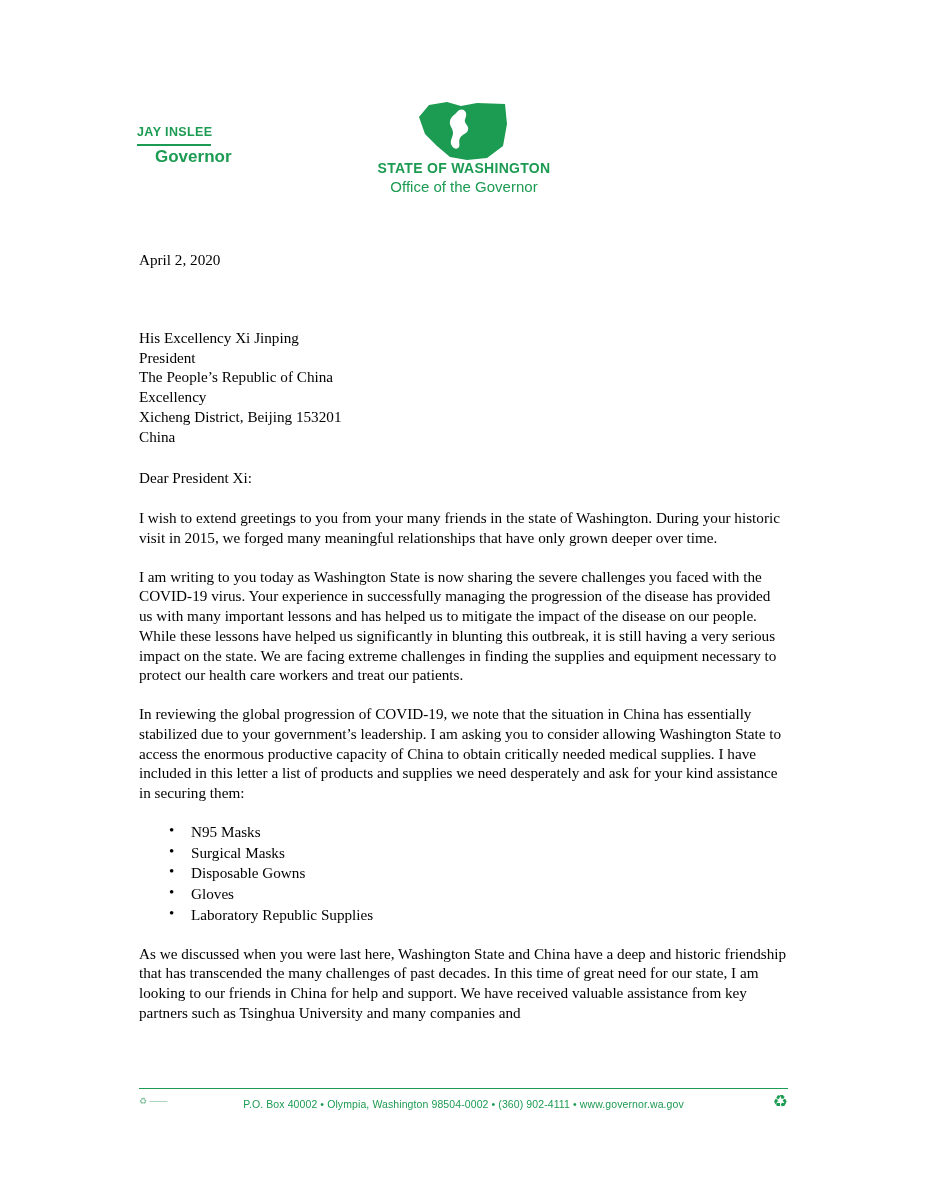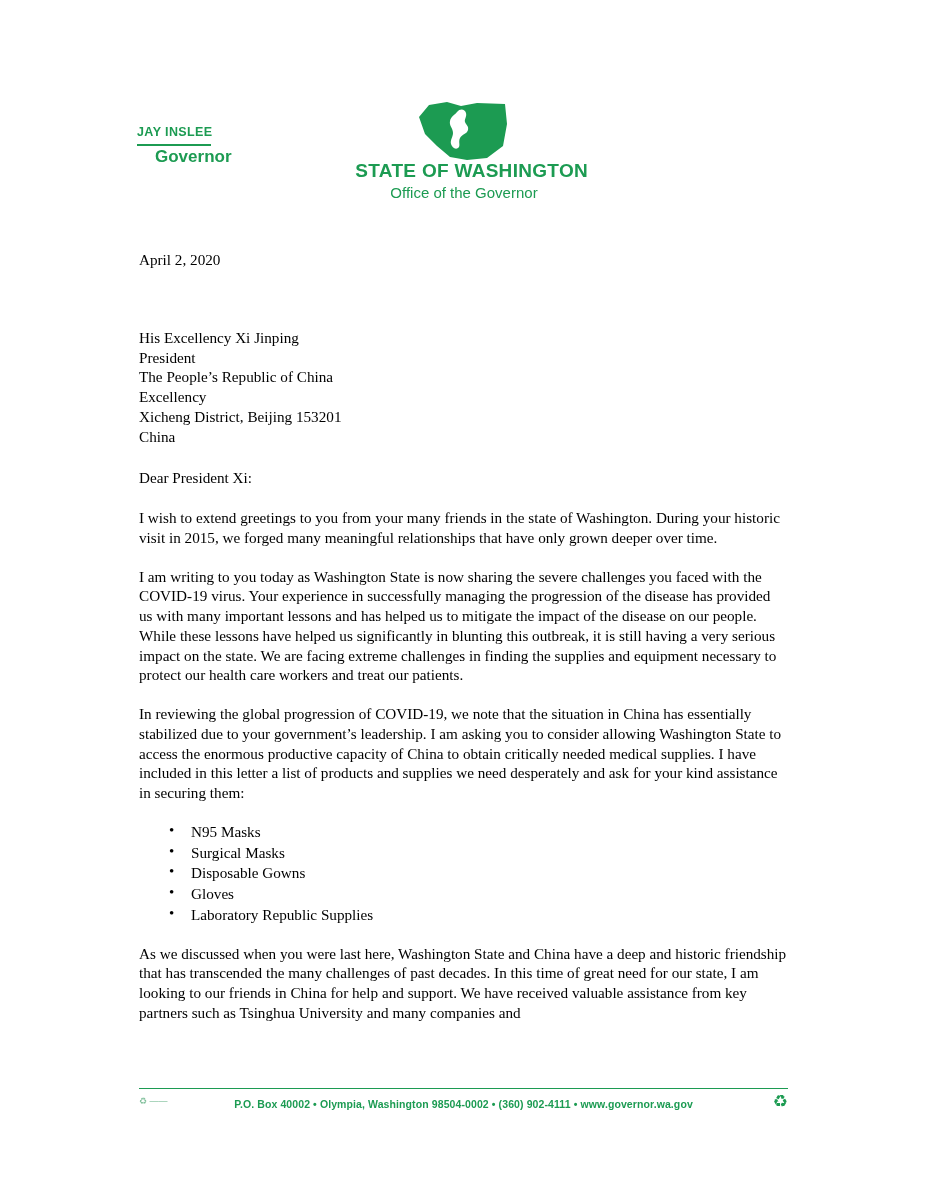--- a/index.html
+++ b/index.html
@@ -64,24 +64,23 @@
   .seal-text {
     position: absolute;
     left: 340px;
     top: 160px;
     width: 248px;
     text-align: center;
     font-family: "Liberation Sans", sans-serif;
     color: #1c9b52;
   }
   .seal-line1 {
-    font-size: 19px;
+    font-size: 14px;
     font-weight: bold;
     letter-spacing: 0.3px;
-    text-align: right;
   }
   .seal-line2 {
     font-size: 15px;
     margin-top: 2px;
   }
 
   
   .body-area {
     position: absolute;
     left: 139px;
@@ -141,21 +140,21 @@
     background: #1c9b52;
   }
   .footer-text {
     position: absolute;
     left: 0;
     right: 0;
     top: 10px;
     text-align: center;
     font-family: "Liberation Sans", sans-serif;
     font-size: 10.5px;
-    font-weight: bold;
+    font-weight: normal;
     color: #1c9b52;
     letter-spacing: 0.1px;
   }
   .footer-left-icon {
     position: absolute;
     left: 139px;
     top: 8px;
     width: 44px;
     height: 14px;
     font-size: 9px;

